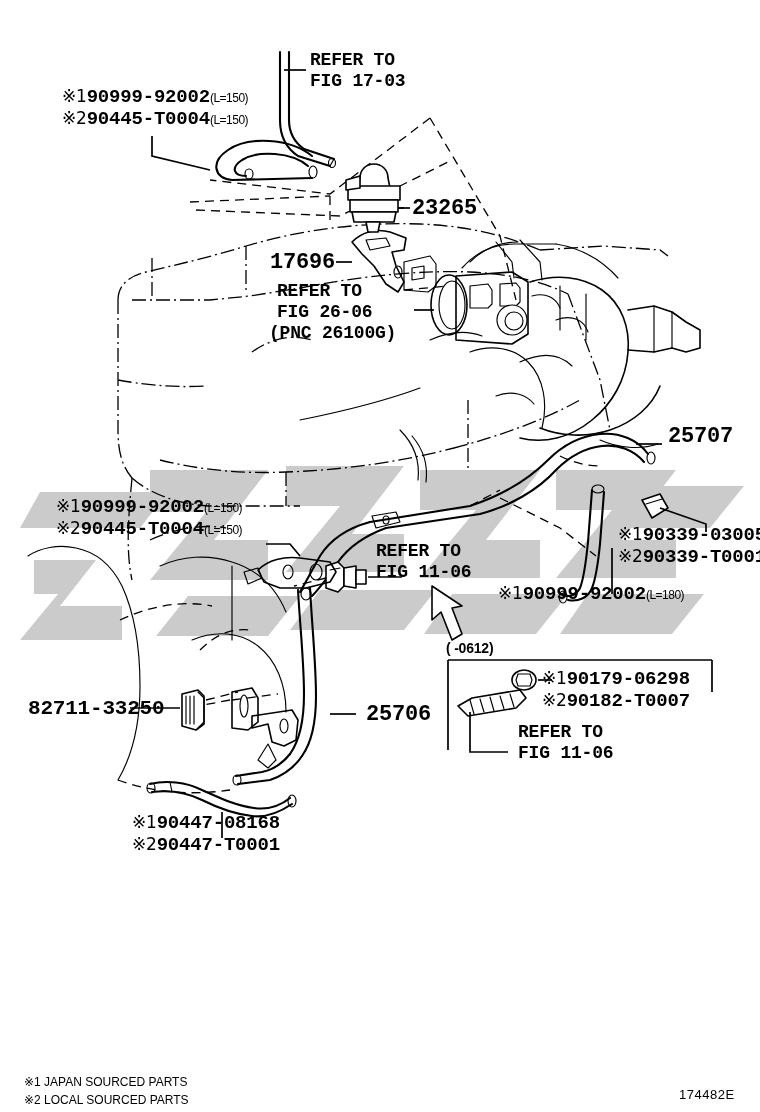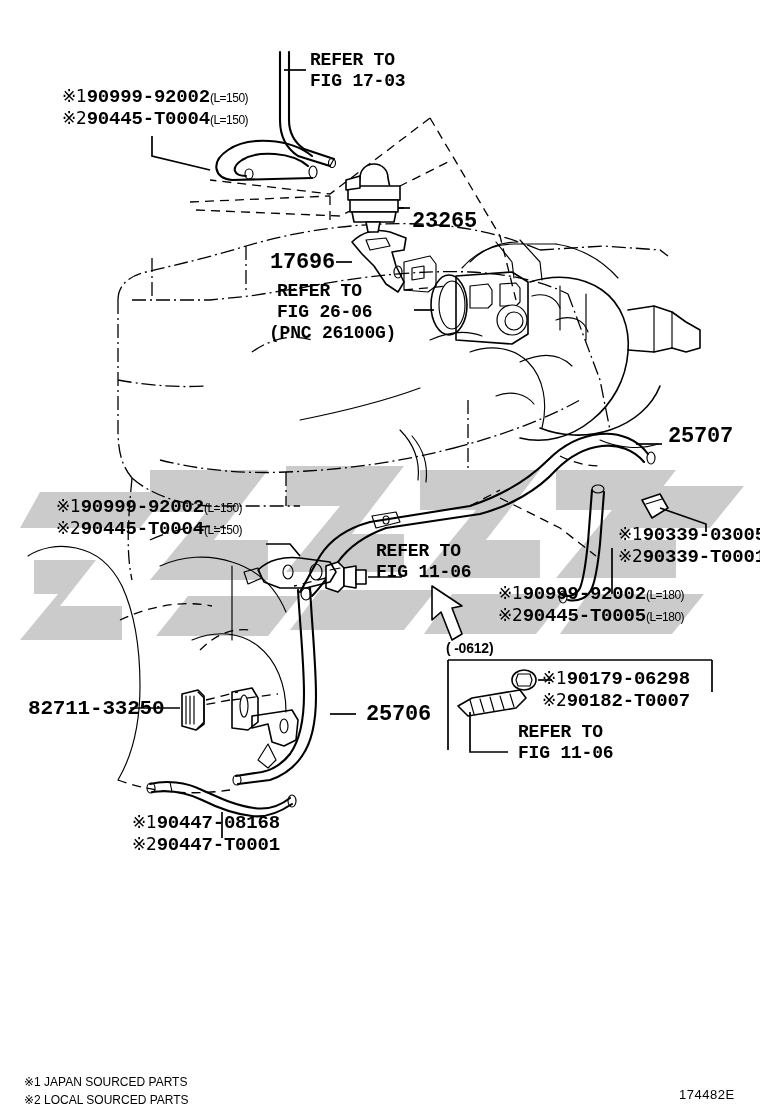--- a/index.html
+++ b/index.html
@@ -285,21 +285,21 @@
   <span class="row">
     <span class="mark">※2</span><span class="pn">90445-T0004</span><span class="sub">(L=150)</span>
   </span>
 </div>
 
 <div class="lbl refer" style="left:310px;top:50px;">
   <span class="row">REFER TO</span>
   <span class="row">FIG 17-03</span>
 </div>
 
-<div class="lbl pn" style="left:412px;top:209px;font-size:22px;">23265</div>
+<div class="lbl pn" style="left:412px;top:196px;font-size:22px;">23265</div>
 
 <div class="lbl pn" style="left:270px;top:250px;font-size:22px;">17696</div>
 
 <div class="lbl refer" style="left:277px;top:281px;">
   <span class="row">REFER TO</span>
   <span class="row">FIG 26-06</span>
   <span class="row" style="margin-left:-8px;">(PNC 26100G)</span>
 </div>
 
 <div class="lbl" style="left:56px;top:496px;">
@@ -324,23 +324,20 @@
 
 <div class="lbl refer" style="left:376px;top:541px;">
   <span class="row">REFER TO</span>
   <span class="row">FIG 11-06</span>
 </div>
 
 <div class="lbl" style="left:498px;top:583px;">
   <span class="row">
     <span class="mark">※1</span><span class="pn">90999-92002</span><span class="sub">(L=180)</span>
   </span>
-  <span class="row">
-    <span class="mark">※2</span><span class="pn">90445-T0005</span><span class="sub">(L=180)</span>
-  </span>
 </div>
 
 <div class="lbl pn" style="left:28px;top:697px;font-size:21px;">82711-33250</div>
 
 <div class="lbl pn" style="left:366px;top:702px;font-size:22px;">25706</div>
 
 <div class="lbl" style="left:132px;top:812px;">
   <span class="row">
     <span class="mark">※1</span><span class="pn">90447-08168</span>
   </span>

